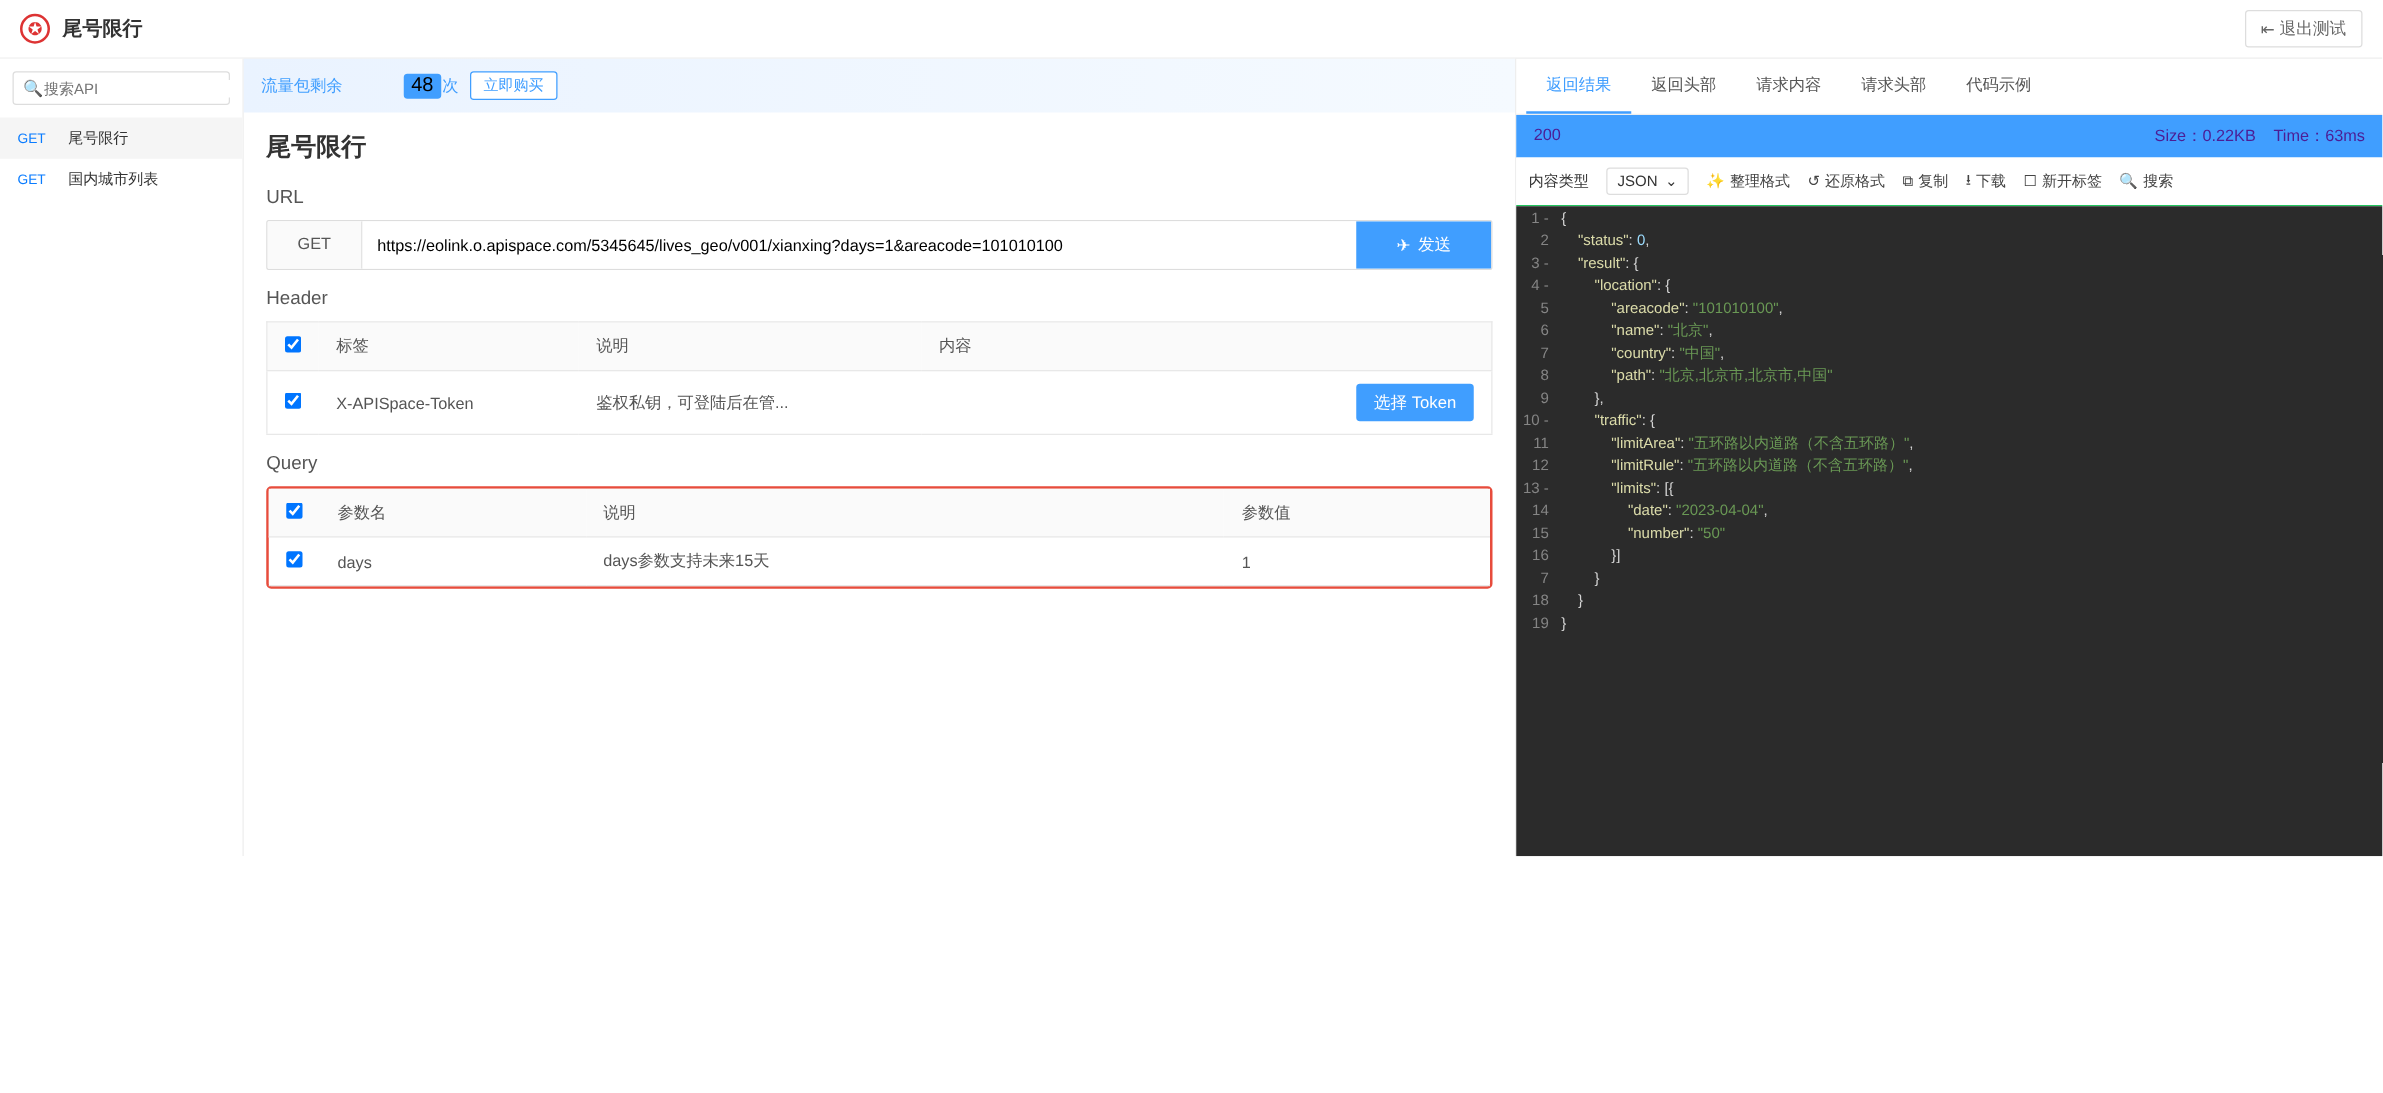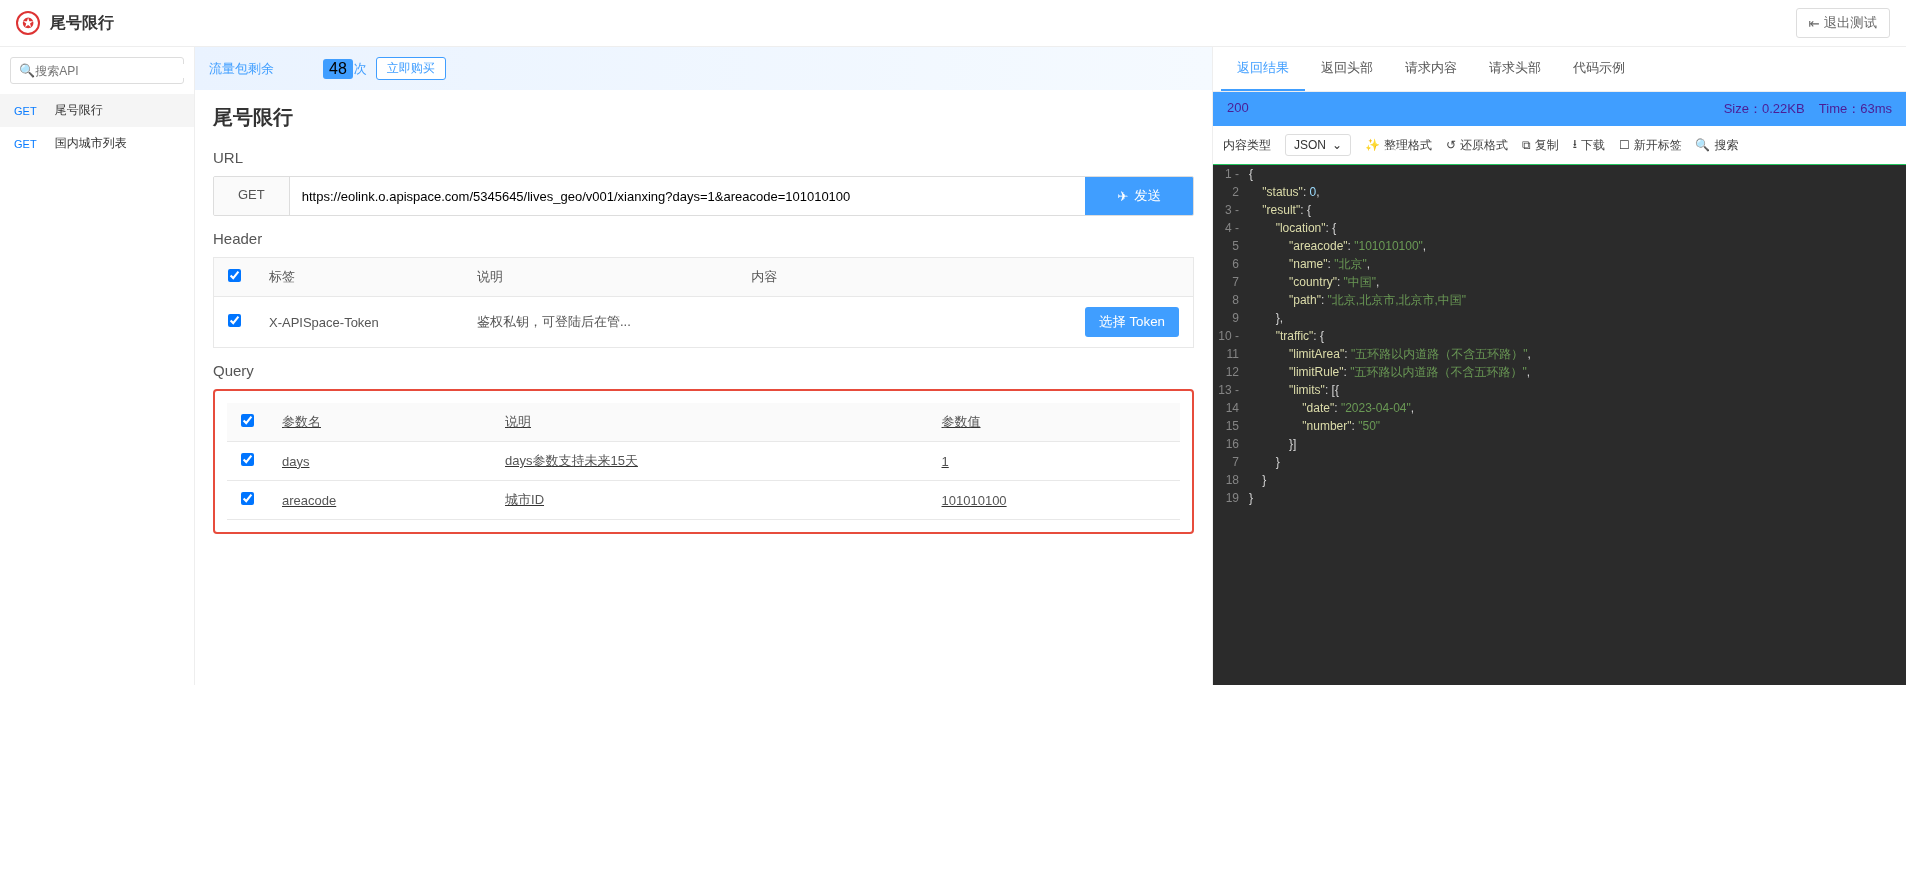--- a/index.html
+++ b/index.html
@@ -28,21 +28,21 @@
 .url-row { display: flex; border: 1px solid #ddd; border-radius: 2px; overflow: hidden; }
 .method-box { background: #fafafa; padding: 10px 24px; border-right: 1px solid #ddd; color: #555; }
 .url-input { flex: 1; border: none; outline: none; padding: 10px 12px; font-size: 13px; background: #fff; }
 .send-btn { background: #409eff; color: #fff; border: none; padding: 10px 32px; cursor: pointer; display: flex; align-items: center; gap: 6px; }
 .table { width: 100%; border: 1px solid #e8e8e8; border-collapse: collapse; }
 .table th, .table td { text-align: left; padding: 10px 14px; border-bottom: 1px solid #e8e8e8; font-size: 13px; font-weight: normal; }
 .table th { background: #fafafa; color: #555; }
 .table td { color: #555; }
 .chk { width: 13px; height: 13px; }
 .token-btn { background: #409eff; color: #fff; border: none; padding: 6px 14px; border-radius: 3px; cursor: pointer; float: right; }
-.query-wrap { border: 2.5px solid #e74c3c; border-radius: 4px; padding: 12px; text-decoration: underline; }
+.query-wrap { border: 2.5px solid #e74c3c; border-radius: 4px; padding: 0; }
 .tabs { display: flex; border-bottom: 1px solid #eee; padding: 0 8px; }
 .tab { padding: 12px 16px; cursor: pointer; font-size: 13px; color: #555; border-bottom: 2px solid transparent; }
 .tab.active { color: #409eff; border-bottom-color: #409eff; }
 .status-bar { background: #409eff; color: #4c1d95; padding: 8px 14px; display: flex; justify-content: space-between; font-size: 13px; }
 .toolbar { display: flex; align-items: center; gap: 14px; padding: 8px 10px; border-bottom: 1px solid #22c55e; flex-wrap: wrap; font-size: 12px; background: #fff; }
 .tool-item { display: flex; align-items: center; gap: 4px; cursor: pointer; color: #444; }
 .select-box { border: 1px solid #ddd; padding: 3px 8px; border-radius: 3px; display: flex; align-items: center; gap: 6px; }
 .code-area { background: #2b2b2b; color: #d4d4d4; font-family: Consolas, Monaco, monospace; font-size: 12px; line-height: 1.5; height: 520px; overflow: auto; }
 .code-line { display: flex; }
 .gutter { width: 36px; text-align: right; padding-right: 10px; color: #858585; user-select: none; flex-shrink: 0; }
@@ -137,26 +137,20 @@
                   <th>参数值</th>
                 </tr>
               </thead>
             <tbody id="qry-body">
                 <tr>
                   <td><input type="checkbox" class="chk" checked="" style=""></td>
                   <td>days</td>
                   <td>days参数支持未来15天</td>
                   <td>1</td>
                 </tr>
-                <tr>
-                  <td><input type="checkbox" class="chk" checked="" style=""></td>
-                  <td>areacode</td>
-                  <td>城市ID</td>
-                  <td>101010100</td>
-                </tr>
               </tbody>
           </table>
         </div>
       </div>
     </div>
 
     <div class="right-panel">
       <div class="tabs" id="resp-tabs">
           <div class="tab active">返回结果</div>
           <div class="tab">返回头部</div>

